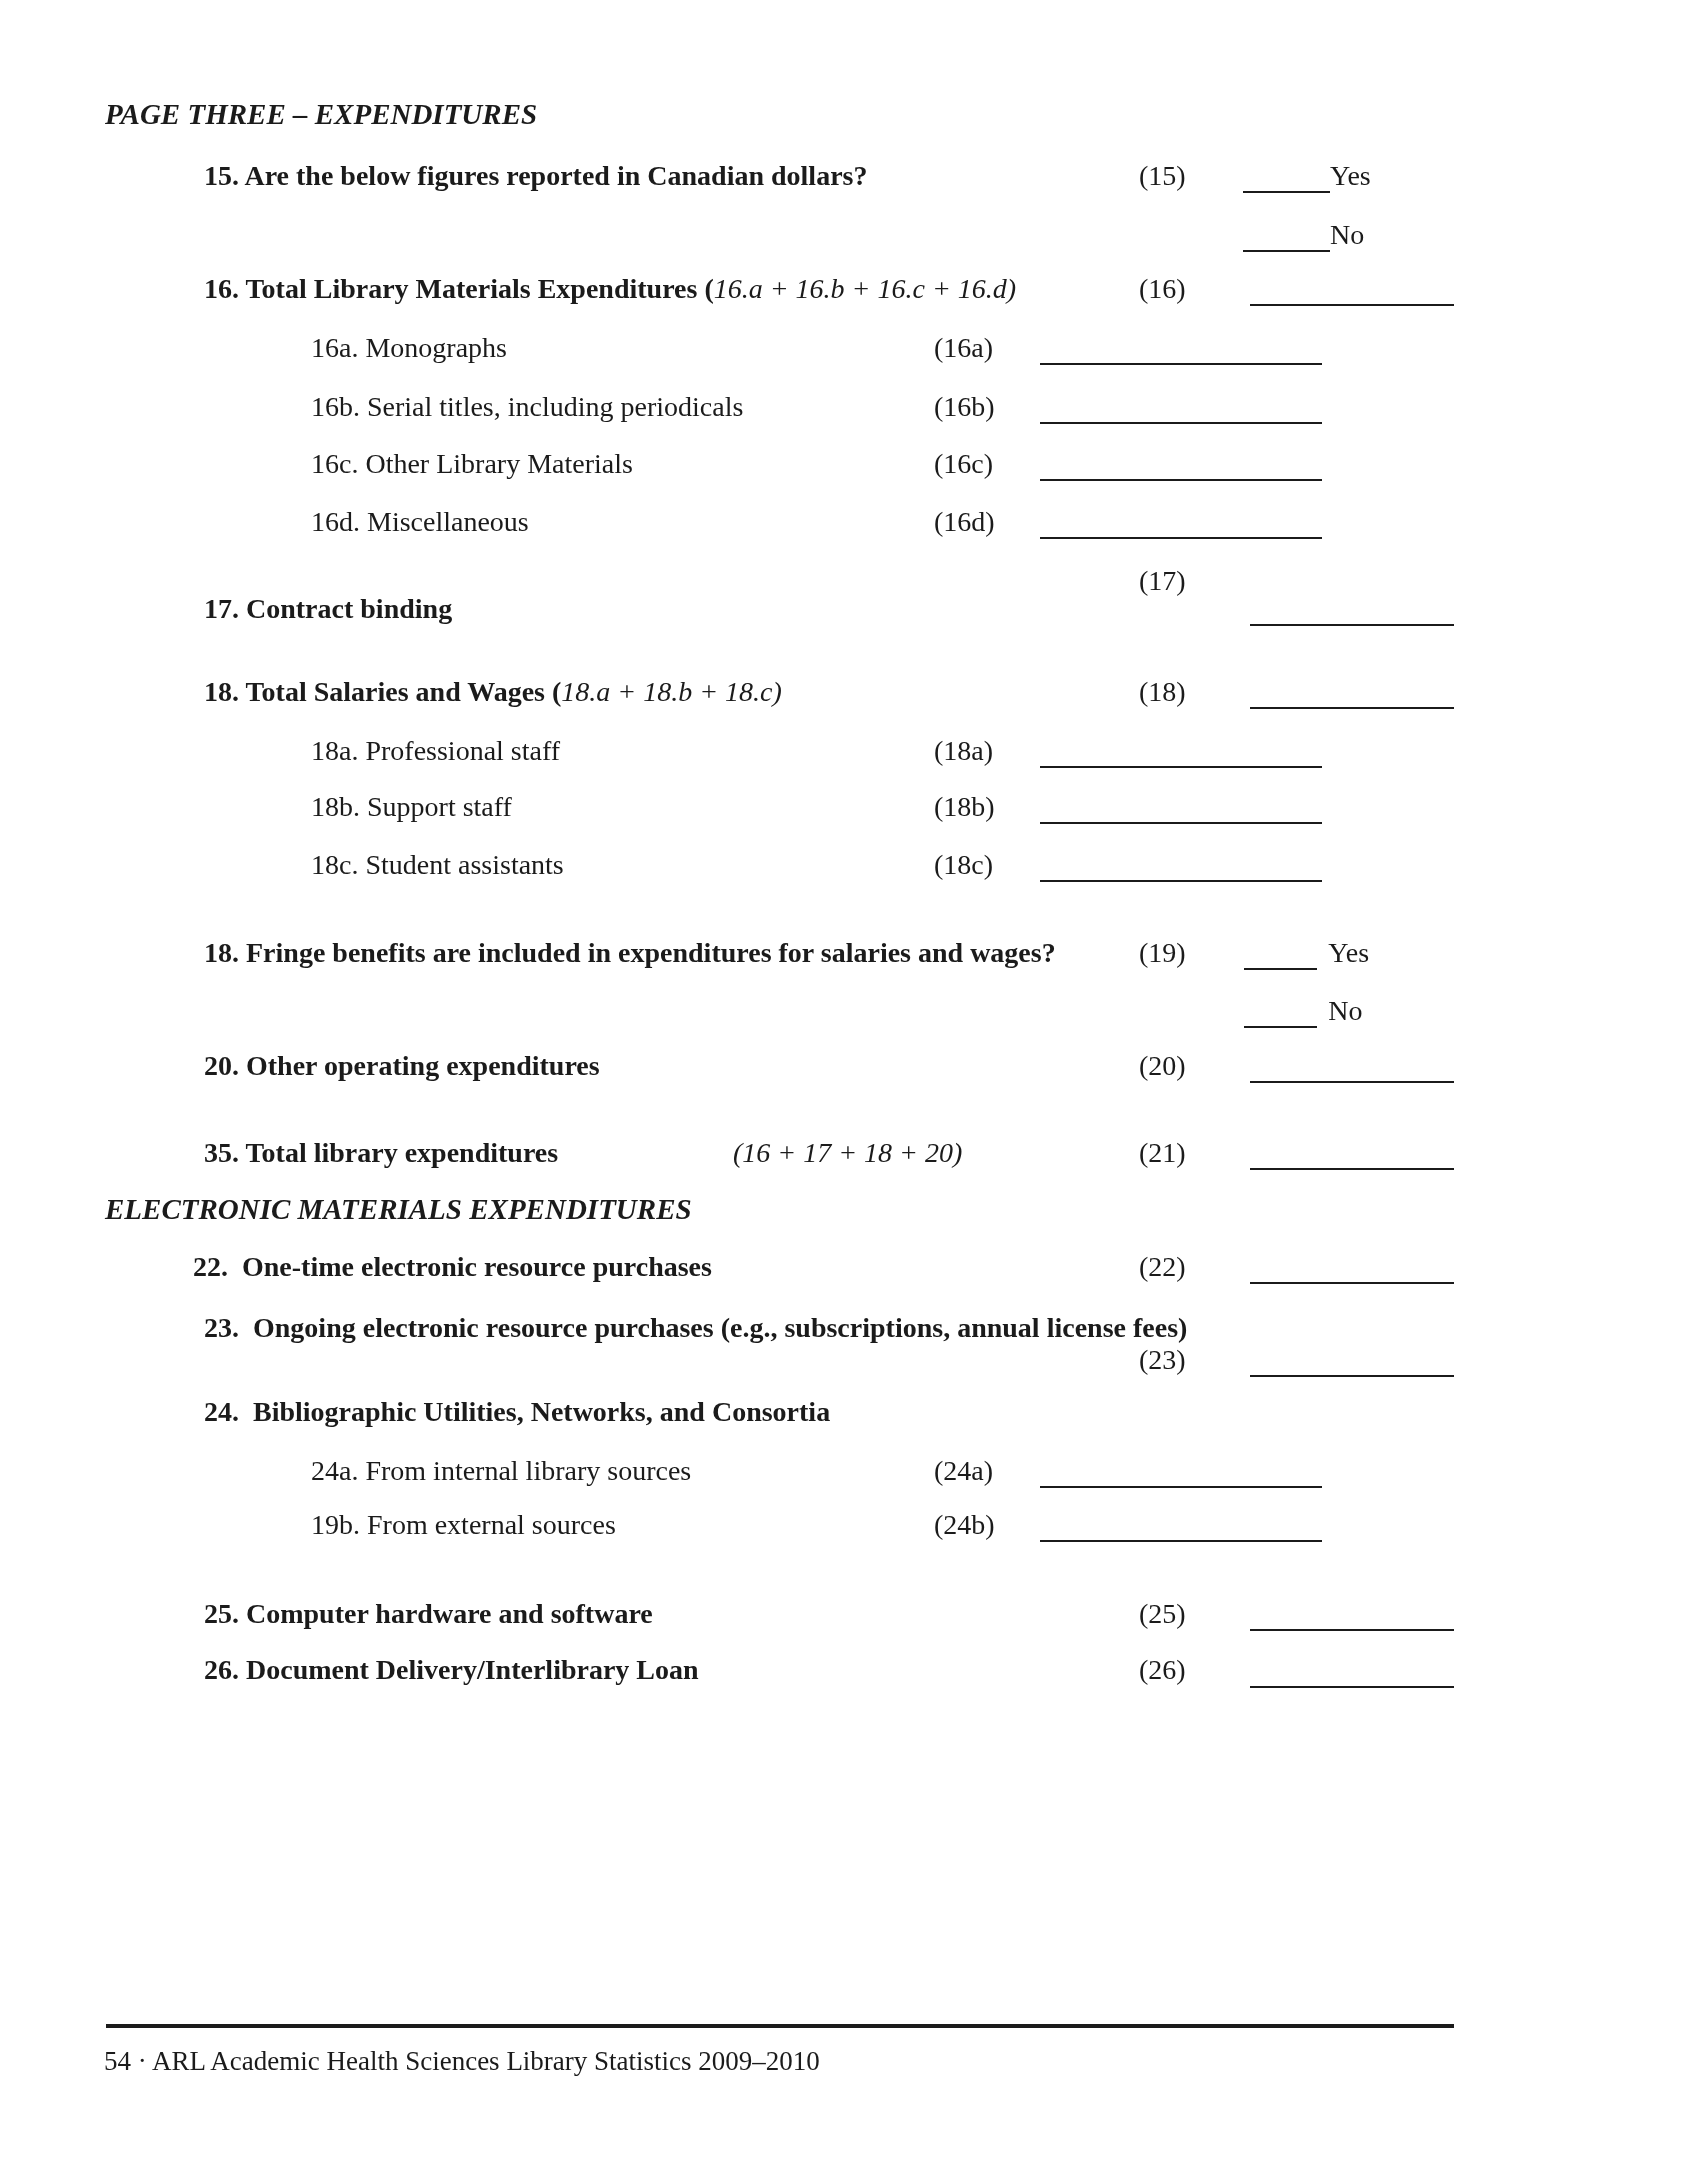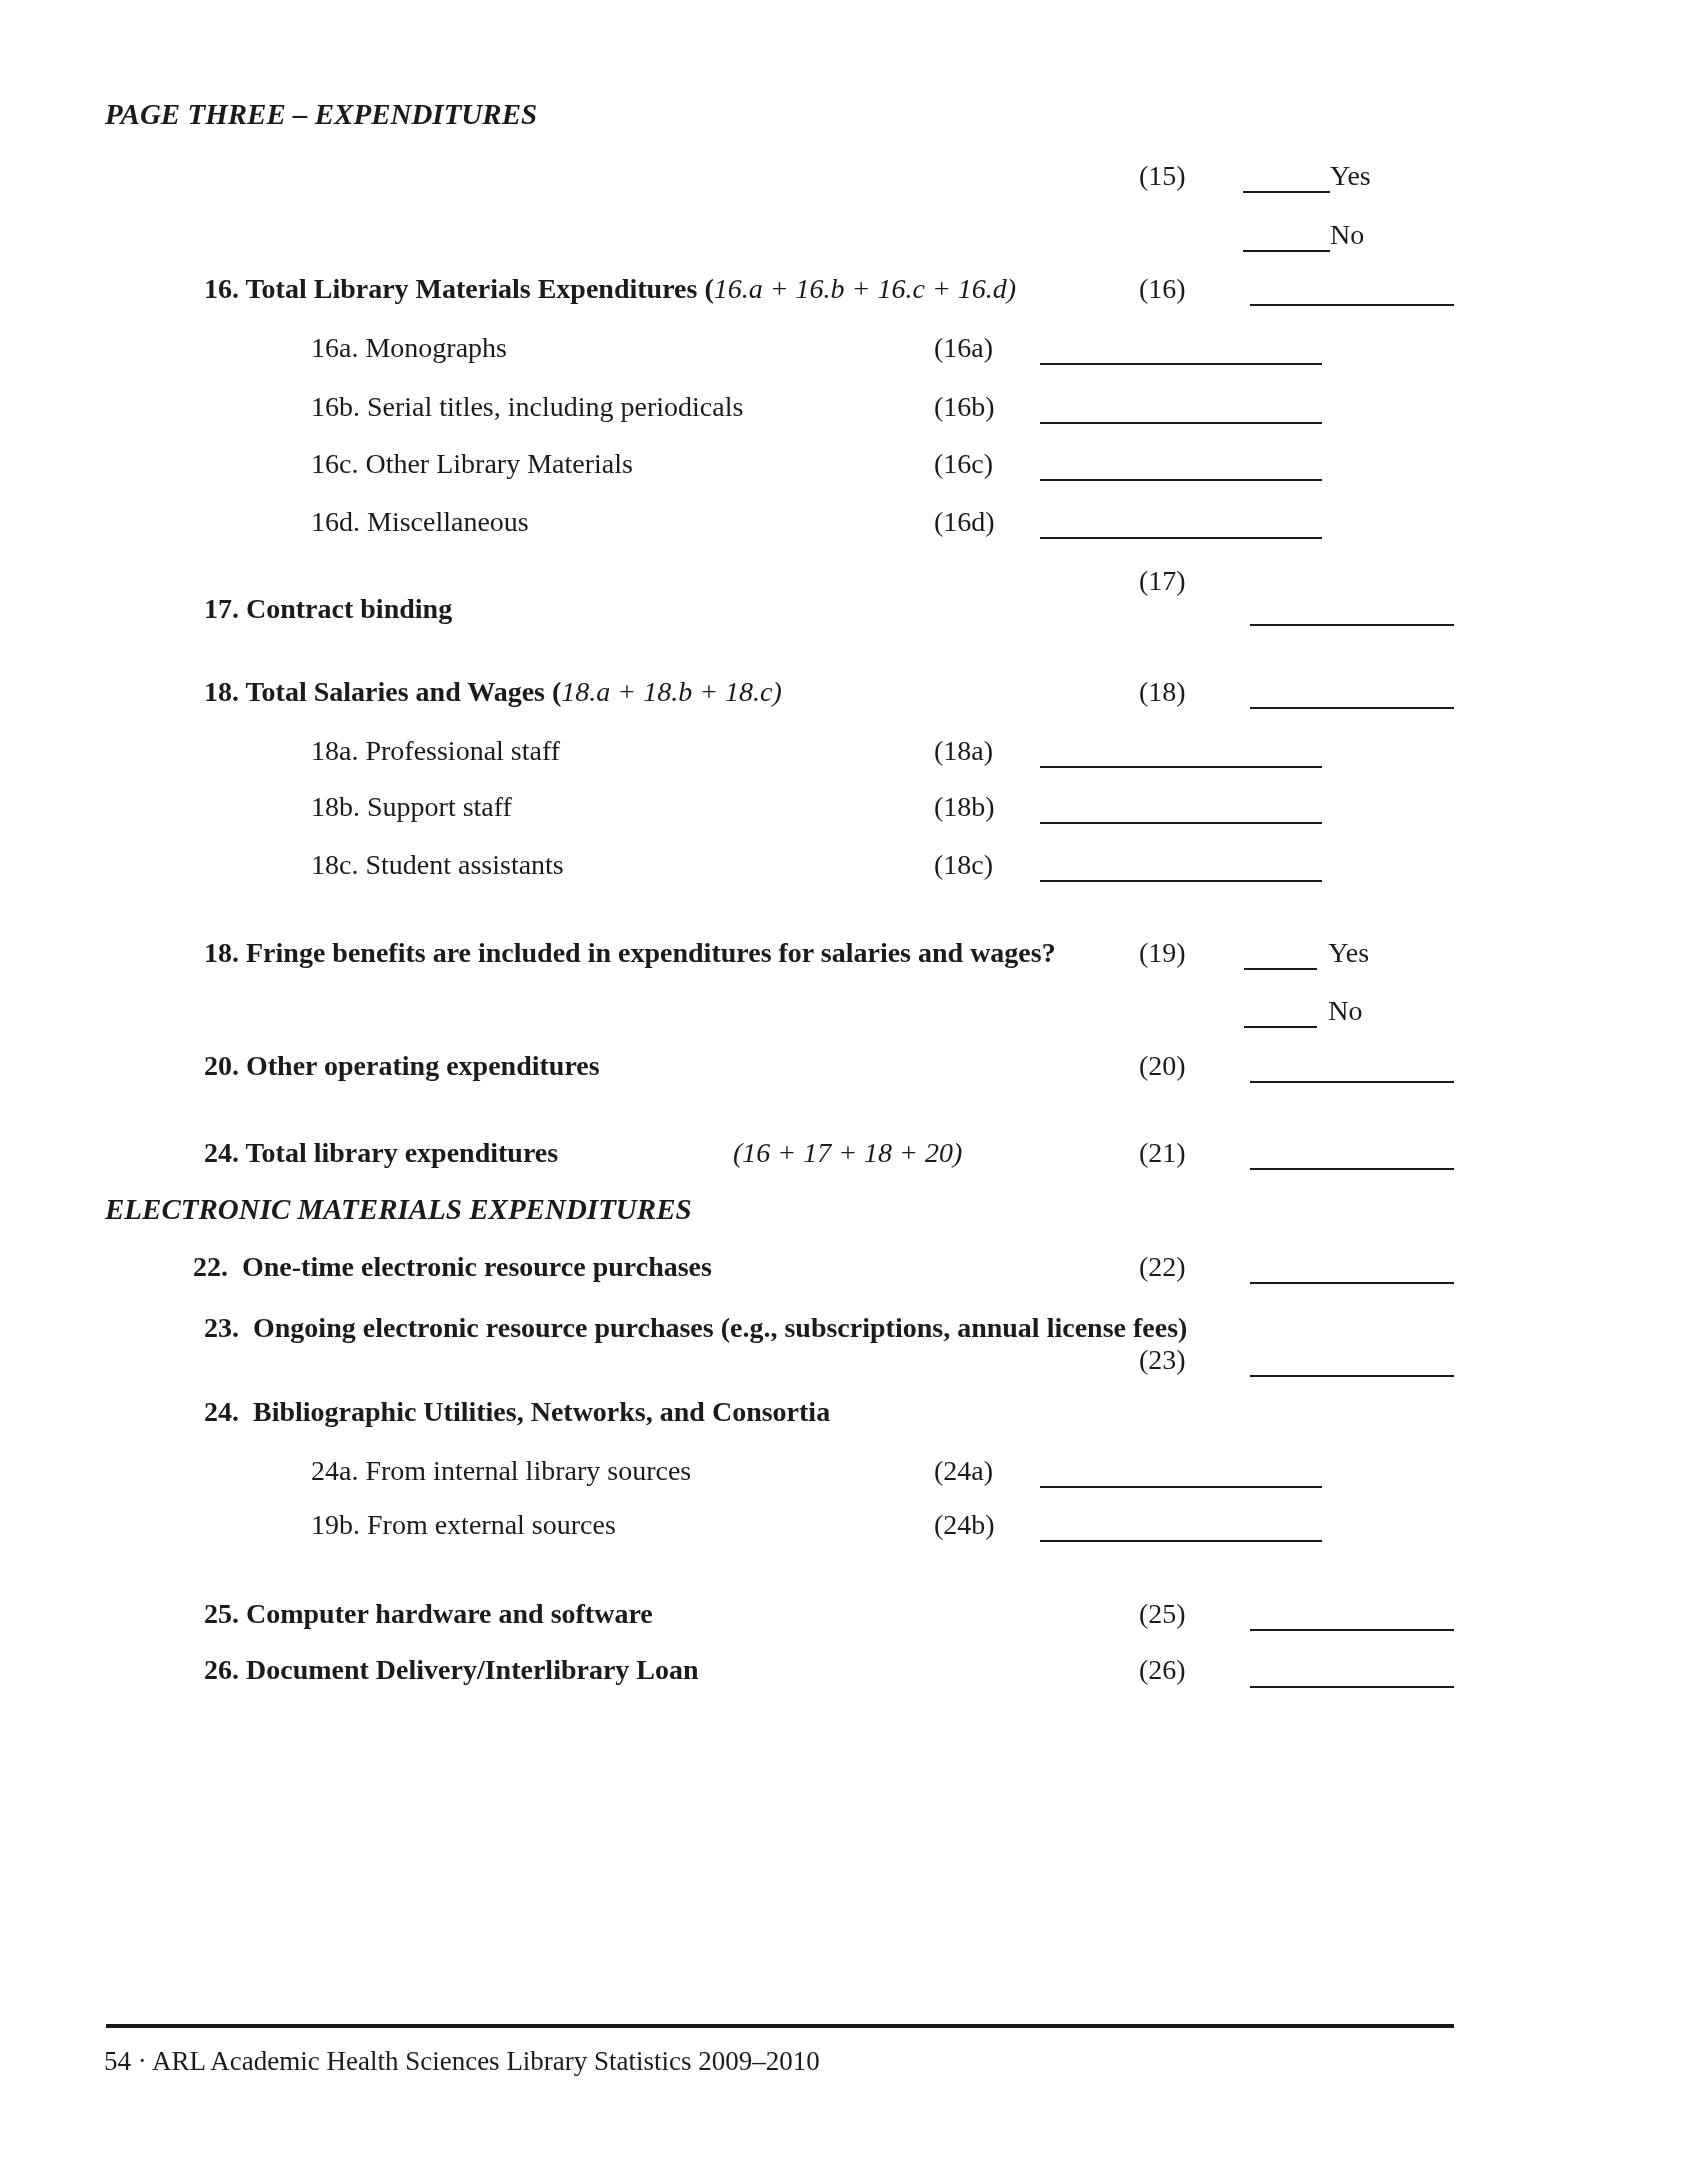--- a/index.html
+++ b/index.html
@@ -23,20 +23,21 @@
   .rule{position:absolute;background:#1b1b1b;}
   .footer{position:absolute;white-space:pre;font-size:27px;line-height:1.2;}
 </style>
 </head>
 <body>
 
 <div class="page">
 
   <div class="head" style="left:105px;top:97px">PAGE THREE – EXPENDITURES</div>
 
+  <div class="t b" style="left:204px;top:159px">15. Are the below figures reported in Canadian dollars?</div>
   <div class="code" style="left:1139px;top:159px">(15)</div>
   <div class="t" style="left:1243px;top:159px"><span class="blank w92"></span><span>Yes</span></div>
   <div class="t" style="left:1243px;top:218px"><span class="blank w92"></span><span>No</span></div>
 
   <div class="t" style="left:204px;top:272px"><span class="b">16. Total Library Materials Expenditures (</span><span class="i">16.a + 16.b + 16.c + 16.d)</span></div>
   <div class="code" style="left:1139px;top:272px">(16)</div>
   <div class="line" style="left:1250px;top:304px;width:280px"></div>
 
   <div class="t" style="left:311px;top:331px">16a. Monographs</div>
   <div class="code" style="left:934px;top:331px">(16a)</div>
@@ -76,21 +77,21 @@
 
   <div class="t b" style="left:204px;top:936px">18. Fringe benefits are included in expenditures for salaries and wages?</div>
   <div class="code" style="left:1139px;top:936px">(19)</div>
   <div class="t" style="left:1244px;top:936px"><span class="blank w78"></span><span class="sp"></span><span>Yes</span></div>
   <div class="t" style="left:1244px;top:994px"><span class="blank w78"></span><span class="sp"></span><span>No</span></div>
 
   <div class="t b" style="left:204px;top:1049px">20. Other operating expenditures</div>
   <div class="code" style="left:1139px;top:1049px">(20)</div>
   <div class="line" style="left:1250px;top:1081px;width:280px"></div>
 
-  <div class="t b" style="left:204px;top:1136px">24. Total library expenditures</div>
+  <div class="t b" style="left:204px;top:1136px">35. Total library expenditures</div>
   <div class="t i" style="left:733px;top:1136px">(16 + 17 + 18 + 20)</div>
   <div class="code" style="left:1139px;top:1136px">(21)</div>
   <div class="line" style="left:1250px;top:1168px;width:280px"></div>
 
   <div class="head" style="left:105px;top:1192px">ELECTRONIC MATERIALS EXPENDITURES</div>
 
   <div class="t b" style="left:193px;top:1250px">22.  One-time electronic resource purchases</div>
   <div class="code" style="left:1139px;top:1250px">(22)</div>
   <div class="line" style="left:1250px;top:1282px;width:280px"></div>
 

